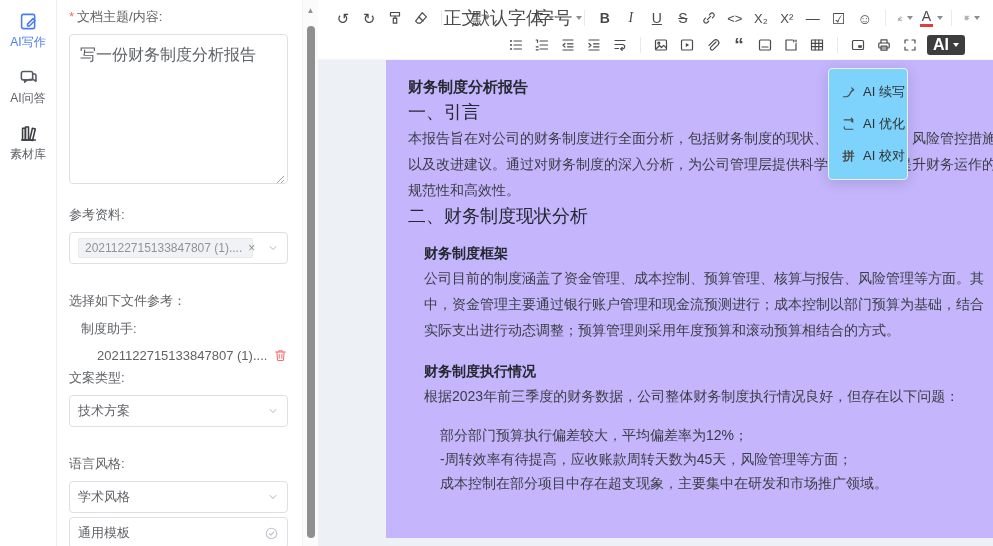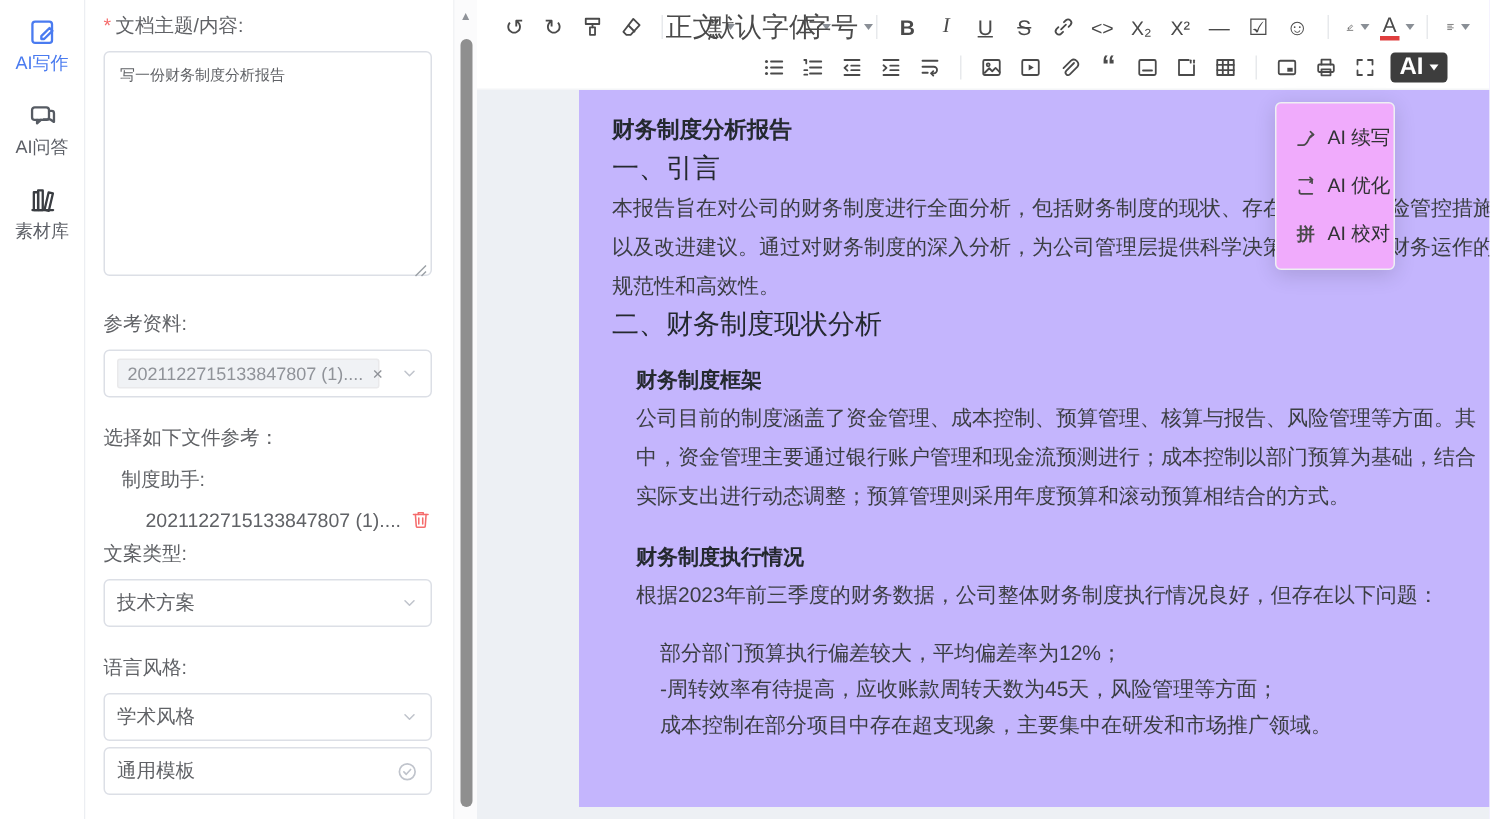--- a/index.html
+++ b/index.html
@@ -17,35 +17,35 @@
   .ric * { stroke:#565b63; fill:none; stroke-width:1.3; stroke-linecap:round; stroke-linejoin:round; }
   .rail-item.active .ric * { stroke:#4a7bf0; }
   .rail-item.dark .ric * { stroke:#3a3d42; }
 
   
   .form-panel { width:245px; flex:none; padding:8px 14px 0 12px; background:#fff; position:relative; }
   .field-label { font-size:13px; color:#606266; margin:0 0 8px; }
   .req { color:#f56c6c; margin-right:3px; }
   .ta-wrap { position:relative; margin-bottom:18px; }
   textarea.topic { width:100%; height:150px; border:1px solid #dcdfe6; border-radius:4px;
-    padding:8px 10px; font-size:10px; color:#606266; resize:none; outline:none;
+    padding:8px 10px; font-size:16px; color:#606266; resize:none; outline:none;
     font-family:"Liberation Sans","DejaVu Sans",sans-serif; line-height:1.5; }
   .resize-grip { position:absolute; right:3px; bottom:4px; width:9px; height:9px; }
   .resize-grip * { stroke:#9aa0a6; stroke-width:1; }
   .select { height:32px; border:1px solid #dcdfe6; border-radius:4px; display:flex;
     align-items:center; padding:0 8px; font-size:13px; color:#606266; margin-bottom:4px;
     cursor:pointer; background:#fff; }
   .select .val { flex:1; }
   .chev { flex:none; margin-left:4px; }
   .chev * { stroke:#c0c4cc; fill:none; stroke-width:1.4; stroke-linecap:round; stroke-linejoin:round; }
   .tag { background:#f0f2f5; border:1px solid #e9e9eb; border-radius:2px; font-size:12px;
     color:#909399; padding:2px 6px; display:inline-flex; align-items:center; gap:6px;
     max-width:175px; white-space:nowrap; }
   .tag .x { color:#909399; font-size:12px; cursor:pointer; }
-  .sp18 { margin-top:18px; }
+  .sp18 { margin-top:28px; }
   .file-group { font-size:13px; color:#606266; margin:10px 0 0 12px; }
   .file-row { display:flex; align-items:center; margin:10px 0 6px 28px; }
   .file-name { font-size:13px; color:#606266; flex:1; white-space:nowrap; overflow:hidden; }
   .trash { flex:none; cursor:pointer; }
   .trash * { stroke:#f56c6c; fill:none; stroke-width:1.1; stroke-linecap:round; stroke-linejoin:round; }
   .ok-circle * { stroke:#c0c4cc; fill:none; stroke-width:1.2; stroke-linecap:round; stroke-linejoin:round; }
 
   
   .panel-scrollbar { width:16px; flex:none; background:#fbfbfc; position:relative;
     border-left:1px solid #f2f3f5; }
@@ -84,21 +84,21 @@
   .page p { font-size:14px; line-height:26px; }
   .doc-title { font-size:15px; font-weight:700; color:#24292f; line-height:24px; }
   .doc-h1 { font-size:18px; font-weight:400; color:#24292f; line-height:26px; margin-top:0; }
   .doc-h2 { font-size:14px; font-weight:700; color:#24292f; line-height:24px;
     padding-left:16px; margin-top:12px; }
   .ind { padding-left:16px; }
   .li-line { padding-left:32px; line-height:24px !important; }
   .gap14 { margin-top:14px; }
 
   
-  .ai-menu { position:absolute; left:532px; top:68px; width:80px; background:#f0abfc;
+  .ai-menu { position:absolute; left:510px; top:68px; width:80px; background:#7dd3fc;
     border:1px solid #eef0f3; border-radius:4px; box-shadow:0 3px 14px rgba(0,0,0,.14);
     padding:7px 0; z-index:20; }
   .ai-menu-item { display:flex; align-items:center; gap:7px; padding:7px 12px;
     font-size:13px; color:#303133; cursor:pointer; white-space:nowrap; }
   .mi { width:15px; height:15px; flex:none; }
   .mi * { stroke:#4a4a4a; fill:none; stroke-width:1.2; stroke-linecap:round; stroke-linejoin:round; }
   .mi-txt { width:15px; flex:none; font-size:12px; font-weight:700; color:#4a4a4a;
     text-align:center; line-height:15px; }
 </style>
 </head>

